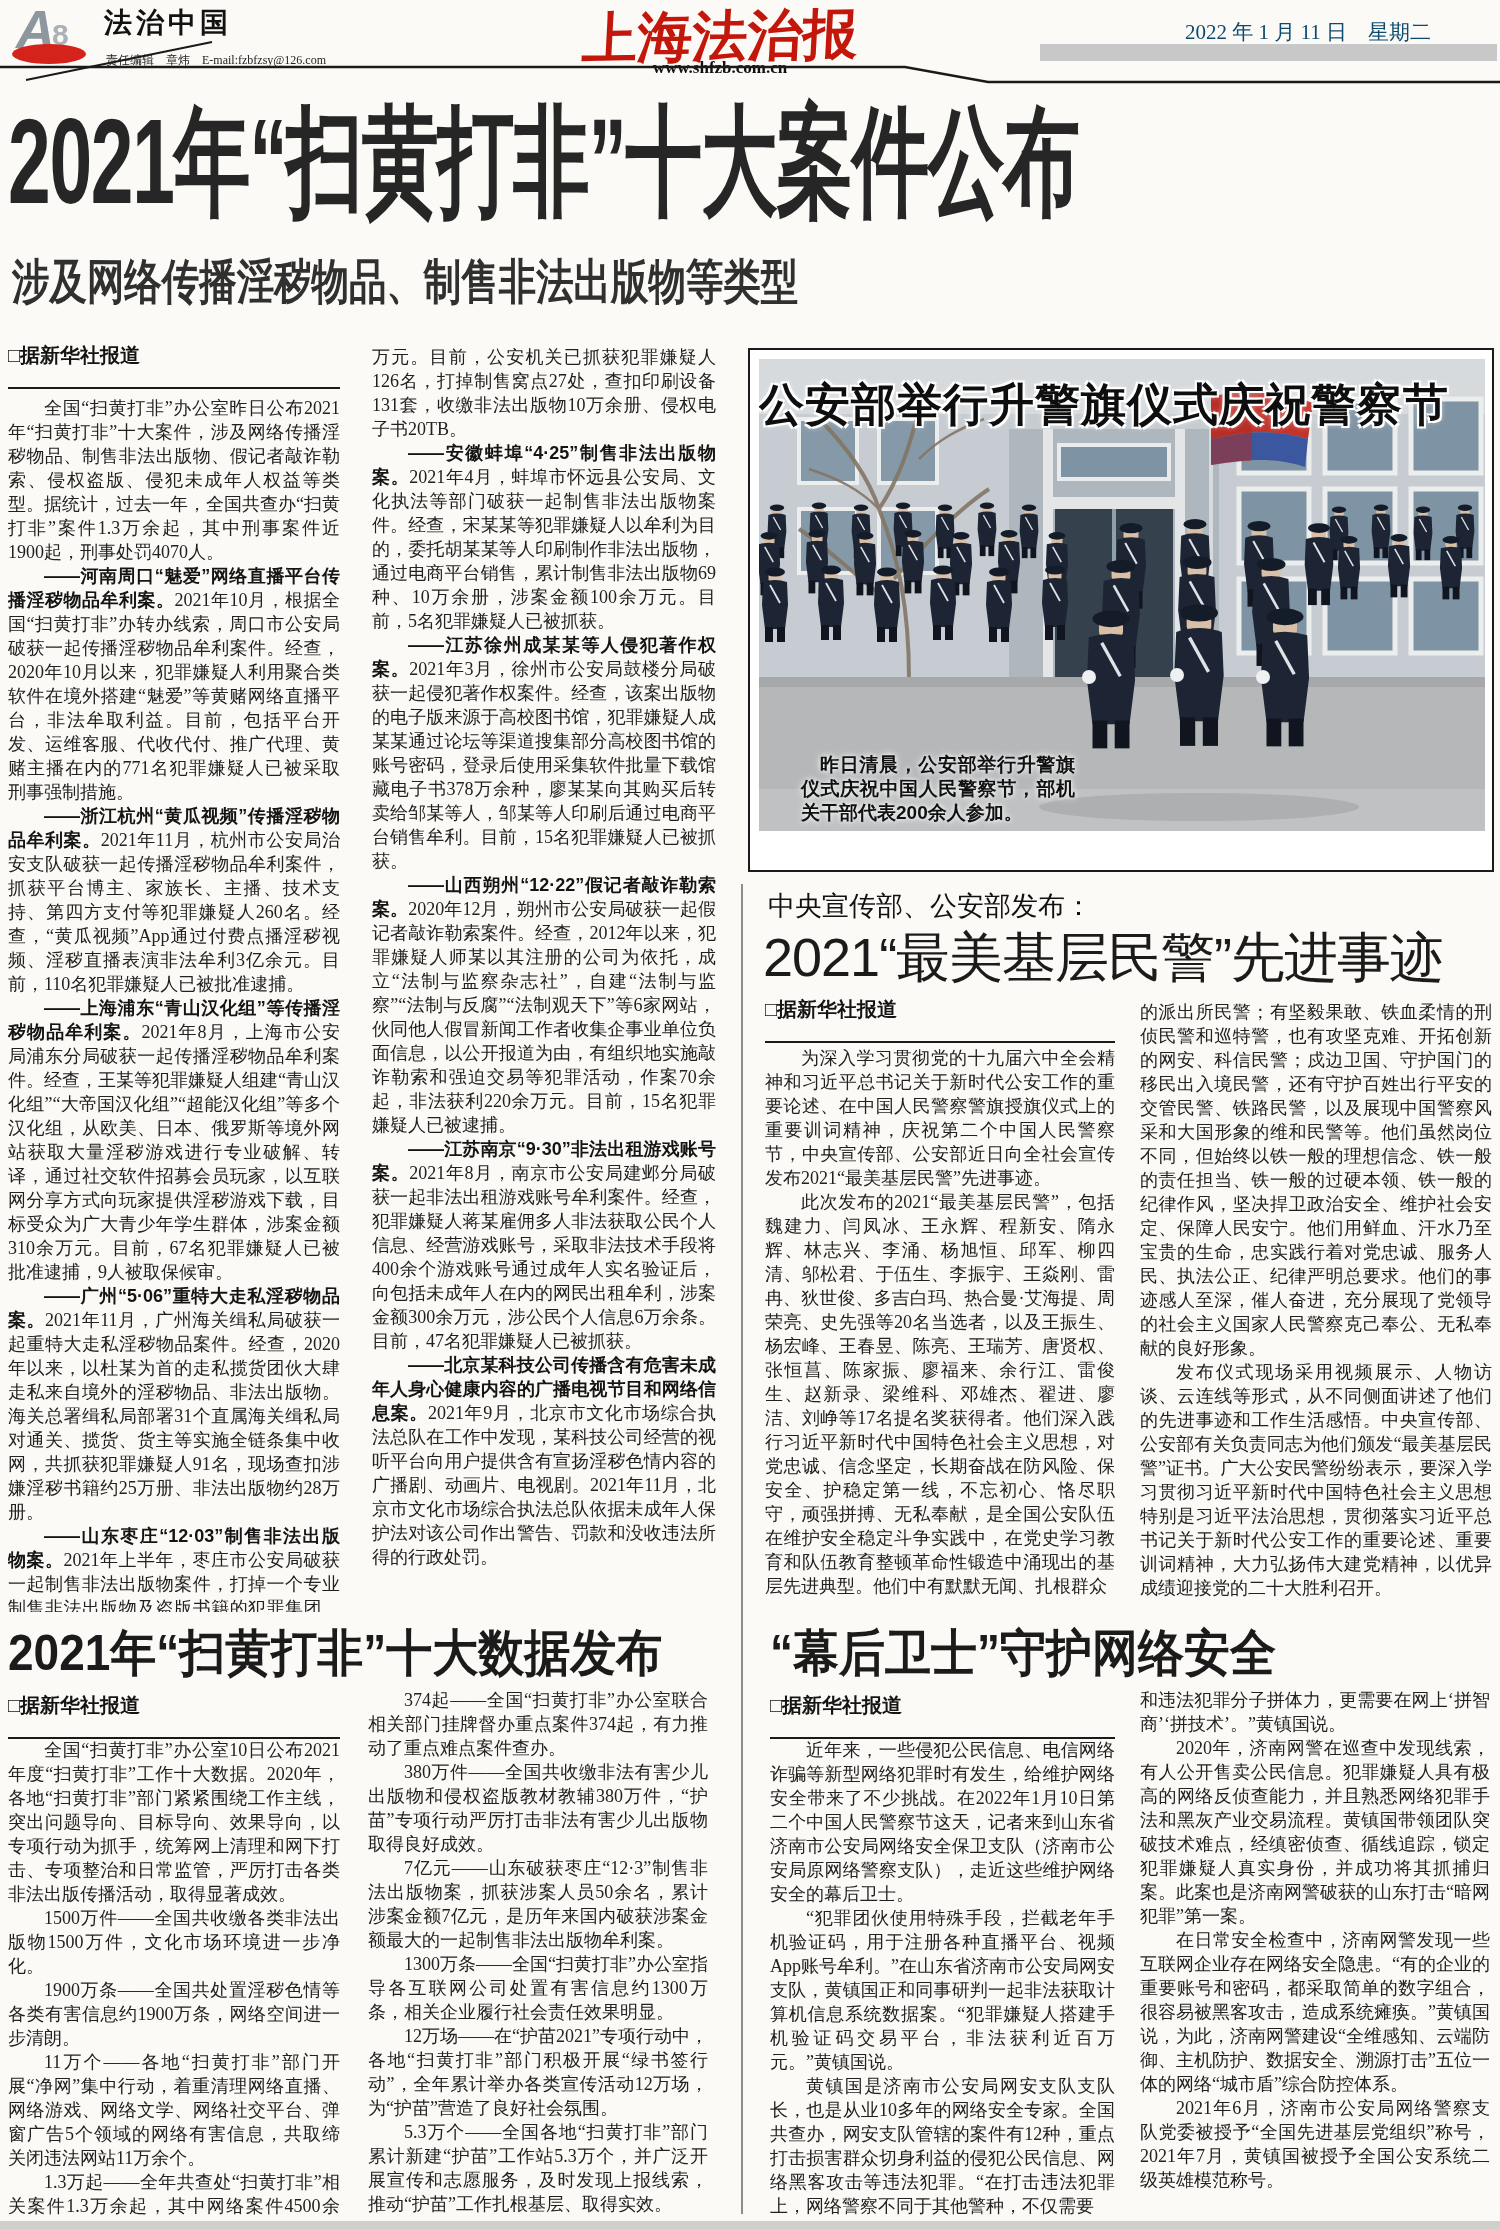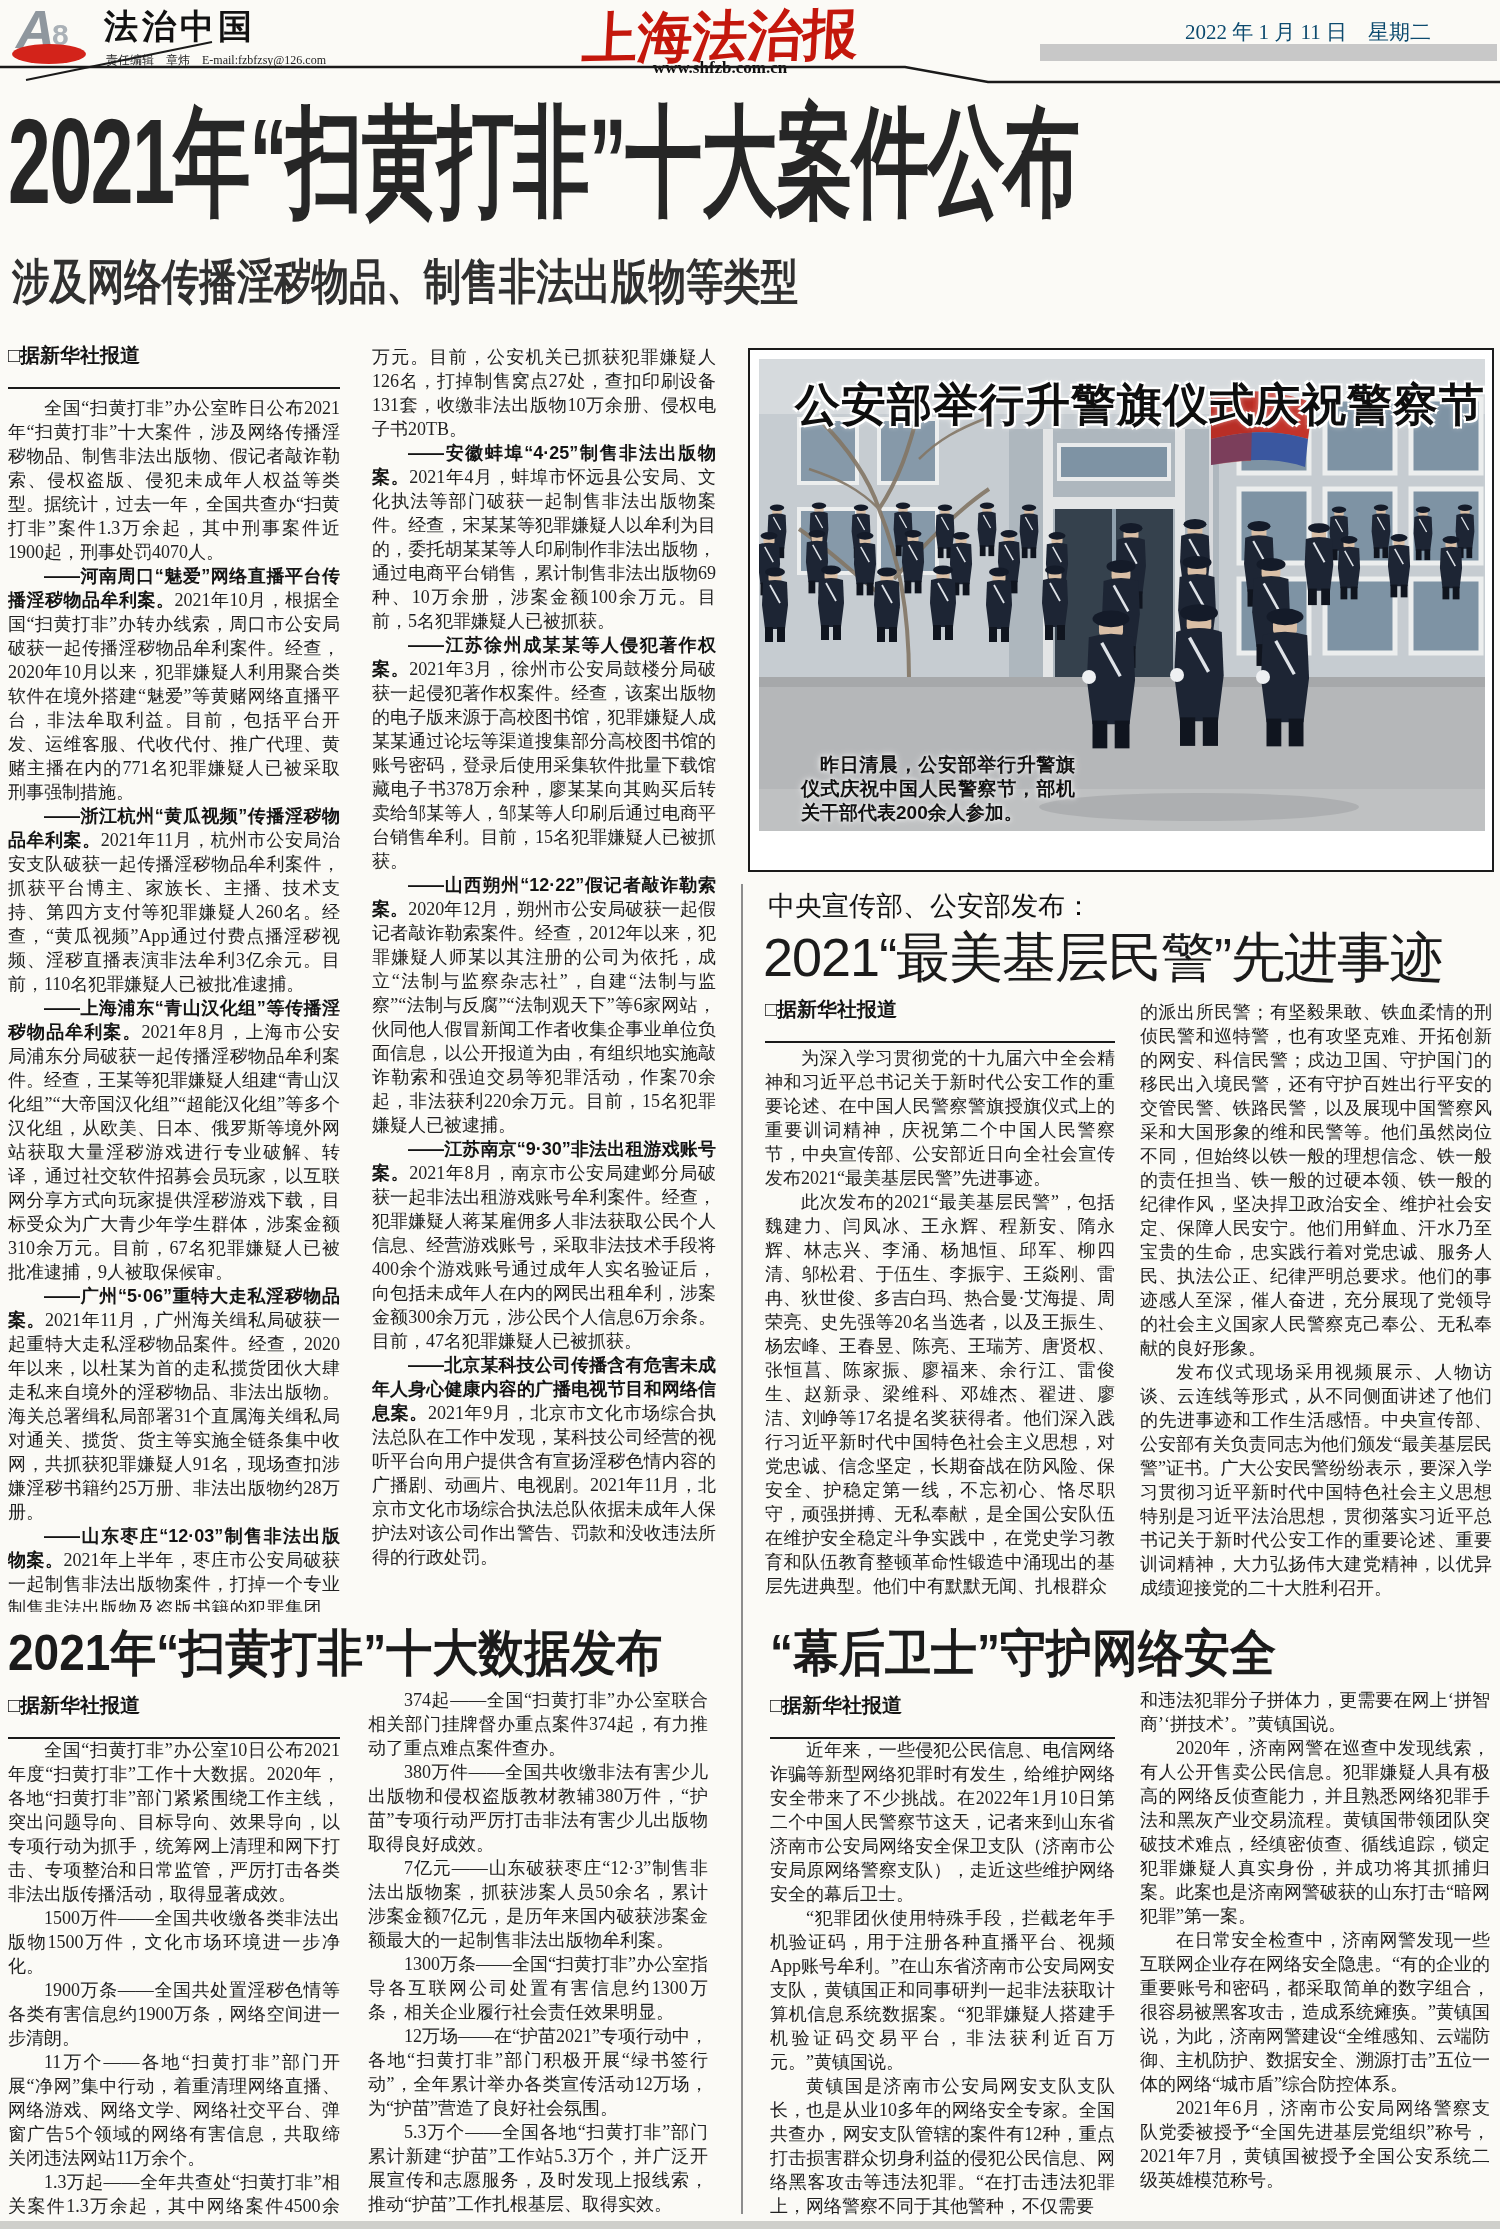--- a/index.html
+++ b/index.html
@@ -7,21 +7,21 @@
         font-family:"Liberation Serif","DejaVu Serif",serif;color:#1e1e1e;overflow:hidden;}
   .abs{position:absolute;}
   
   .a8{left:10px;top:4px;width:90px;height:62px;}
   .a8-a{position:absolute;left:6px;top:-6px;font-family:"Liberation Sans",sans-serif;font-weight:900;
         font-size:54px;color:#8f979e;font-style:italic;}
   .a8-8{position:absolute;left:42px;top:14px;font-family:"Liberation Sans",sans-serif;font-weight:900;
         font-size:30px;color:#aab1b7;}
   .a8-oval{position:absolute;left:2px;top:40px;width:74px;height:20px;border-radius:50%;background:#d3231a;}
   .section-title{left:104px;top:4px;font-family:"Liberation Sans",sans-serif;font-weight:900;
-        font-size:34px;color:#121212;letter-spacing:4px;}
+        font-size:28px;color:#121212;letter-spacing:4px;}
   .editor-line{left:106px;top:52px;font-size:12px;color:#222;}
   .masthead{left:555px;top:0px;width:330px;text-align:center;font-family:"DejaVu Serif",serif;
         font-weight:900;font-size:55px;color:#c4170c;transform:skewX(-4deg) rotate(-1deg);}
   .website{left:555px;top:58px;width:330px;text-align:center;font-family:"Liberation Serif",serif;
         font-weight:700;font-size:17px;color:#111;}
   .date-line{left:1185px;top:18px;font-size:21px;color:#0c4a6e;}
   
   .main-headline{left:8px;top:98px;font-family:"Liberation Sans","DejaVu Sans",sans-serif;
         font-weight:900;font-size:120px;line-height:1.06;color:#262626;white-space:nowrap;
         transform:scaleX(.64);transform-origin:left top;letter-spacing:-2px;}
@@ -51,21 +51,21 @@
   .c-mj1{left:765px;top:1046px;width:350px;height:588px;}
   .c-mj2{left:1140px;top:1000px;width:352px;height:634px;}
   .c-da1{left:8px;top:1738px;width:332px;height:480px;}
   .c-da2{left:368px;top:1688px;width:340px;height:530px;}
   .c-gu1{left:770px;top:1738px;width:345px;height:480px;}
   .c-gu2{left:1140px;top:1688px;width:350px;height:530px;}
   
   .photo-box{left:748px;top:348px;width:746px;height:524px;border:2.5px solid #1b1b1b;
              background:#fff;box-sizing:border-box;padding:9px;}
   .photo-wrap{position:relative;width:726px;height:472px;overflow:hidden;background:#c6ccd1;}
-  .photo-headline{position:absolute;left:0;right:0;top:16px;text-align:right;
+  .photo-headline{position:absolute;left:0;right:0;top:16px;text-align:left;
       font-family:"Liberation Sans",sans-serif;font-weight:900;font-size:45px;color:#0e0e0e;
       letter-spacing:1px;white-space:nowrap;
       text-shadow:-2px -2px 0 #fff,2px -2px 0 #fff,-2px 2px 0 #fff,2px 2px 0 #fff,0 0 6px #fff;}
   .photo-caption{position:absolute;left:26px;top:378px;width:306px;
       font-family:"Liberation Sans",sans-serif;font-weight:700;font-size:19px;line-height:24px;
       color:#111;text-align:justify;text-shadow:0 0 4px rgba(255,255,255,.95),0 0 8px rgba(255,255,255,.8);}
   .photo-caption .cap{ text-indent:1em;margin:16px;}
   .photo-caption .credit{margin:0;text-align:left;padding-right:6px;}
   
   .vrule{left:741px;top:884px;width:2px;height:1330px;background:#8d8d8d;}

